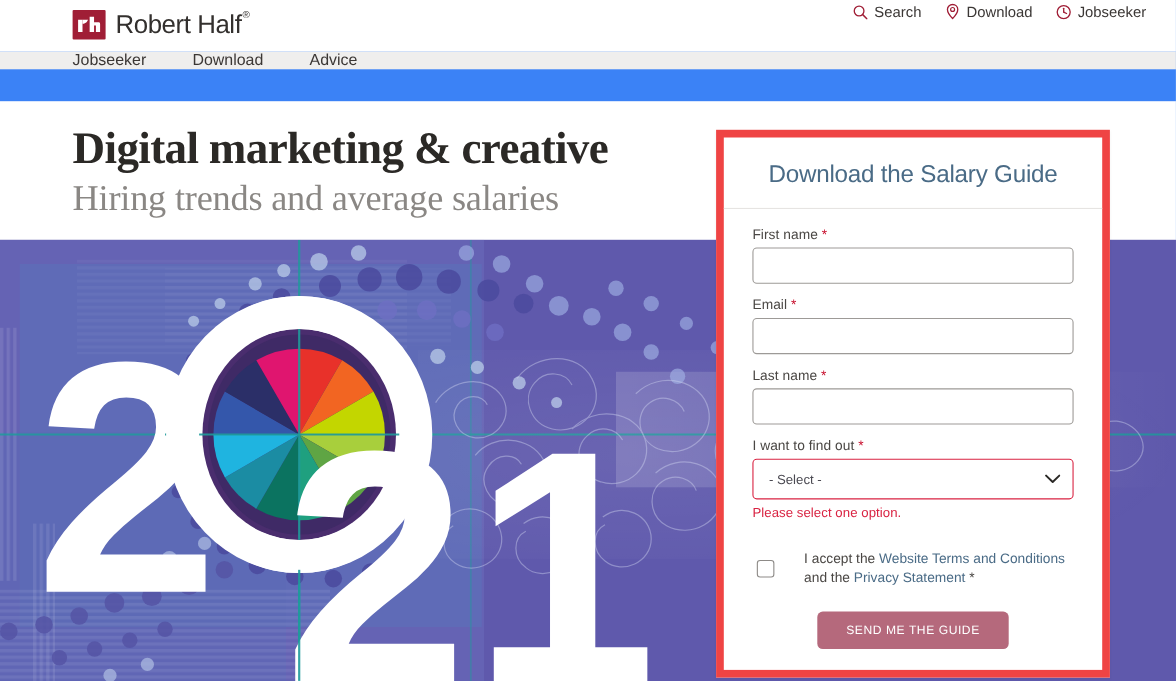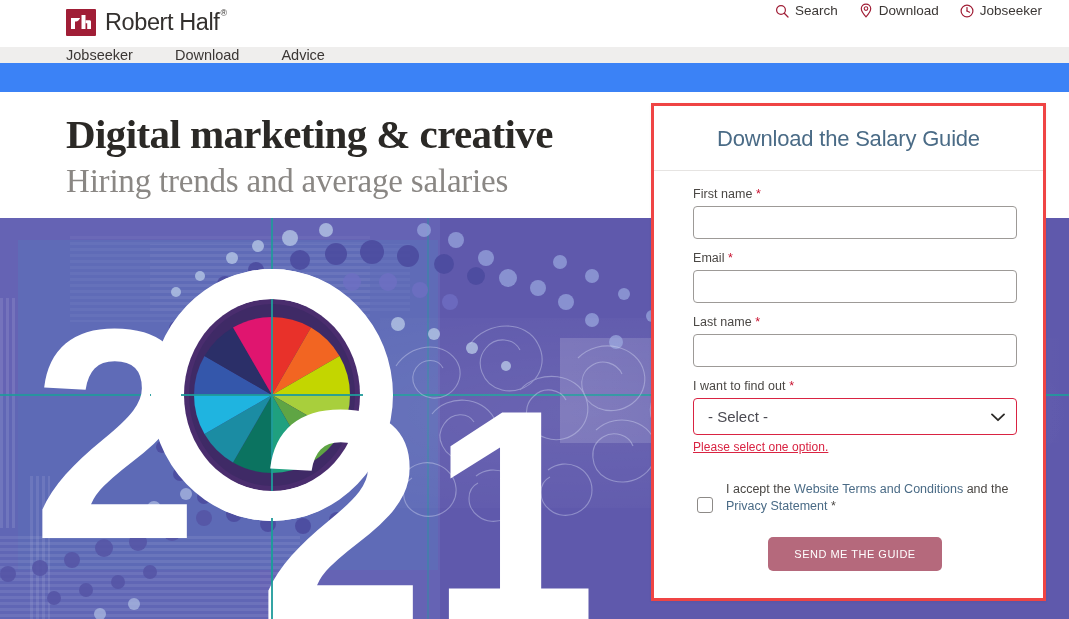--- a/index.html
+++ b/index.html
@@ -107,38 +107,38 @@
     top: 218px; left: 0;
     width: 1069px; height: 401px;
     overflow: hidden;
     background: #5f59ac;
   }
   .hero-svg { position:absolute; top:0; left:0; width:1069px; height:401px; display:block; }
 
   
   .form-card {
     position: absolute;
-    top: 103px; left: 651px;
-    width: 395px; height: 498px;
+    top: 118px; left: 651px;
+    width: 358px; height: 498px;
     background: #ffffff;
-    border: 3px solid #ef4444;
+    border: 7px solid #ef4444;
     box-shadow: 0 1px 3px rgba(0,0,0,0.05);
     z-index: 5;
   }
   .form-title {
     font-size: 22px;
     color: #4a6b86;
     text-align: center;
     padding: 20px 10px 18px 10px;
     border-bottom: 1px solid #e6e4e2;
     margin: 0;
     font-weight: 400;
     letter-spacing: -0.2px;
   }
-  .form-body { padding: 16px 26px 0 26px; margin-left: 13px; }
+  .form-body { padding: 16px 26px 0 26px; }
 
   .field { margin-bottom: 12px; }
   .field-label {
     display: block;
     font-size: 12.5px;
     color: #4a4744;
     margin-bottom: 5px;
     letter-spacing: 0.05px;
   }
   .req { color: #c8102e; }
@@ -156,48 +156,47 @@
     font-family: "Liberation Sans", sans-serif;
   }
 
   .select-wrap { position: relative; }
   .select-input {
     width: 100%;
     height: 37px;
     border: 1px solid #d92342;
     border-radius: 4px;
     background: #fff;
-    font-size: 15px;
+    font-size: 12px;
     color: #4b4a52;
     padding: 0 30px 0 14px;
     outline: none;
     appearance: none;
     -webkit-appearance: none;
     font-family: "Liberation Sans", sans-serif;
     cursor: pointer;
   }
   .select-chevron {
     position: absolute;
     right: 12px; top: 50%;
     transform: translateY(-50%);
     pointer-events: none;
     display: block;
   }
   .error-text {
     font-size: 12px;
     color: #d92342;
     margin-top: 5px;
     letter-spacing: 0.05px;
-    text-decoration: underline;
   }
 
   .consent-row {
     display: flex;
-    align-items: flex-end;
-    gap: 10px;
+    align-items: center;
+    gap: 24px;
     margin-top: 27px;
   }
   .consent-box {
     width: 16px; height: 16px;
     min-width: 16px;
     border: 1px solid #8d8a87;
     border-radius: 3px;
     background: #fff;
     margin-top: 2px;
     cursor: pointer;

